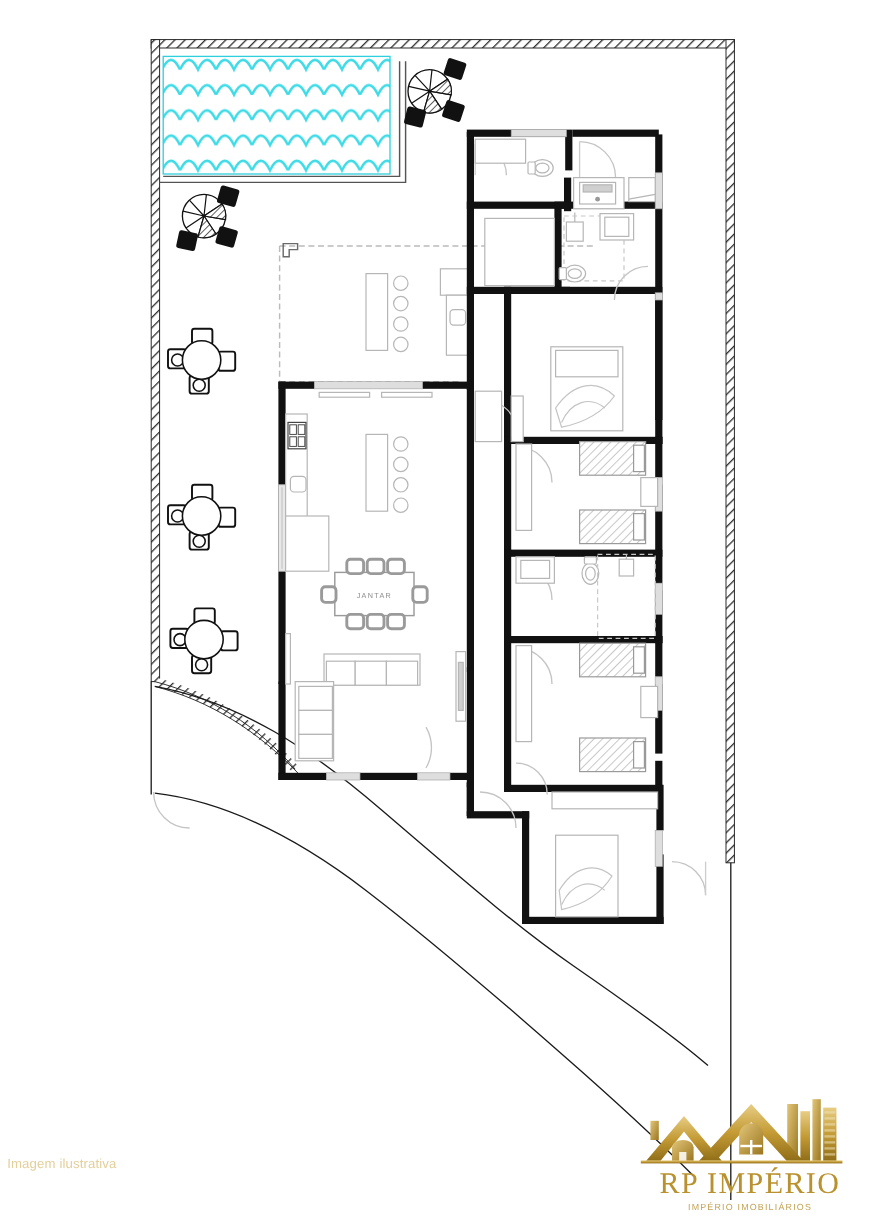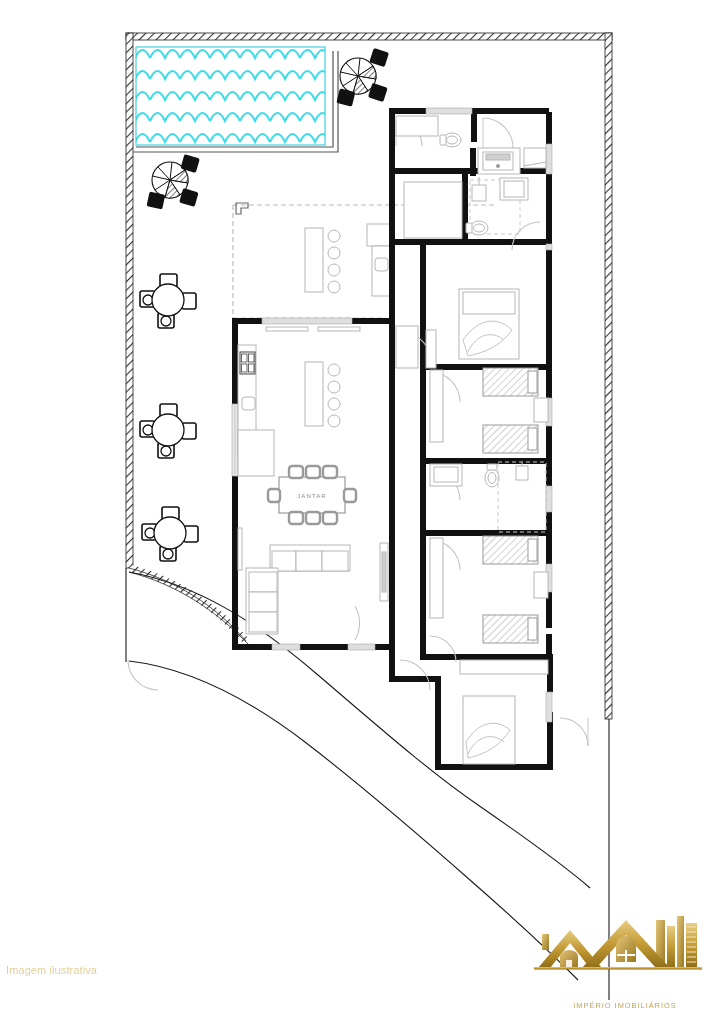--- a/index.html
+++ b/index.html
@@ -480,16 +480,17 @@
 
       <path d="M8,56 L40,18 L72,56 L60,56 L40,31 L20,56 Z" fill="url(#goldGrad)"></path>
 
       <rect x="12" y="22" width="7" height="16" fill="url(#goldGrad2)"></rect>
 
       <path d="M30,44 a9,6 0 0 1 18,0 L48,56 L30,56 Z" fill="url(#goldGrad2)"></path>
       <rect x="36" y="48" width="6" height="8" fill="#ffffff" opacity="0.85"></rect>
 
       <rect x="4" y="55" width="168" height="2.5" fill="url(#goldGrad)"></rect>
     </svg>
+    <div class="logo-wordmark">RP IMPÉRIO</div>
     <div class="logo-tagline">IMPÉRIO IMOBILIÁRIOS</div>
   </div>
 
 </div>
 
 </body></html>

